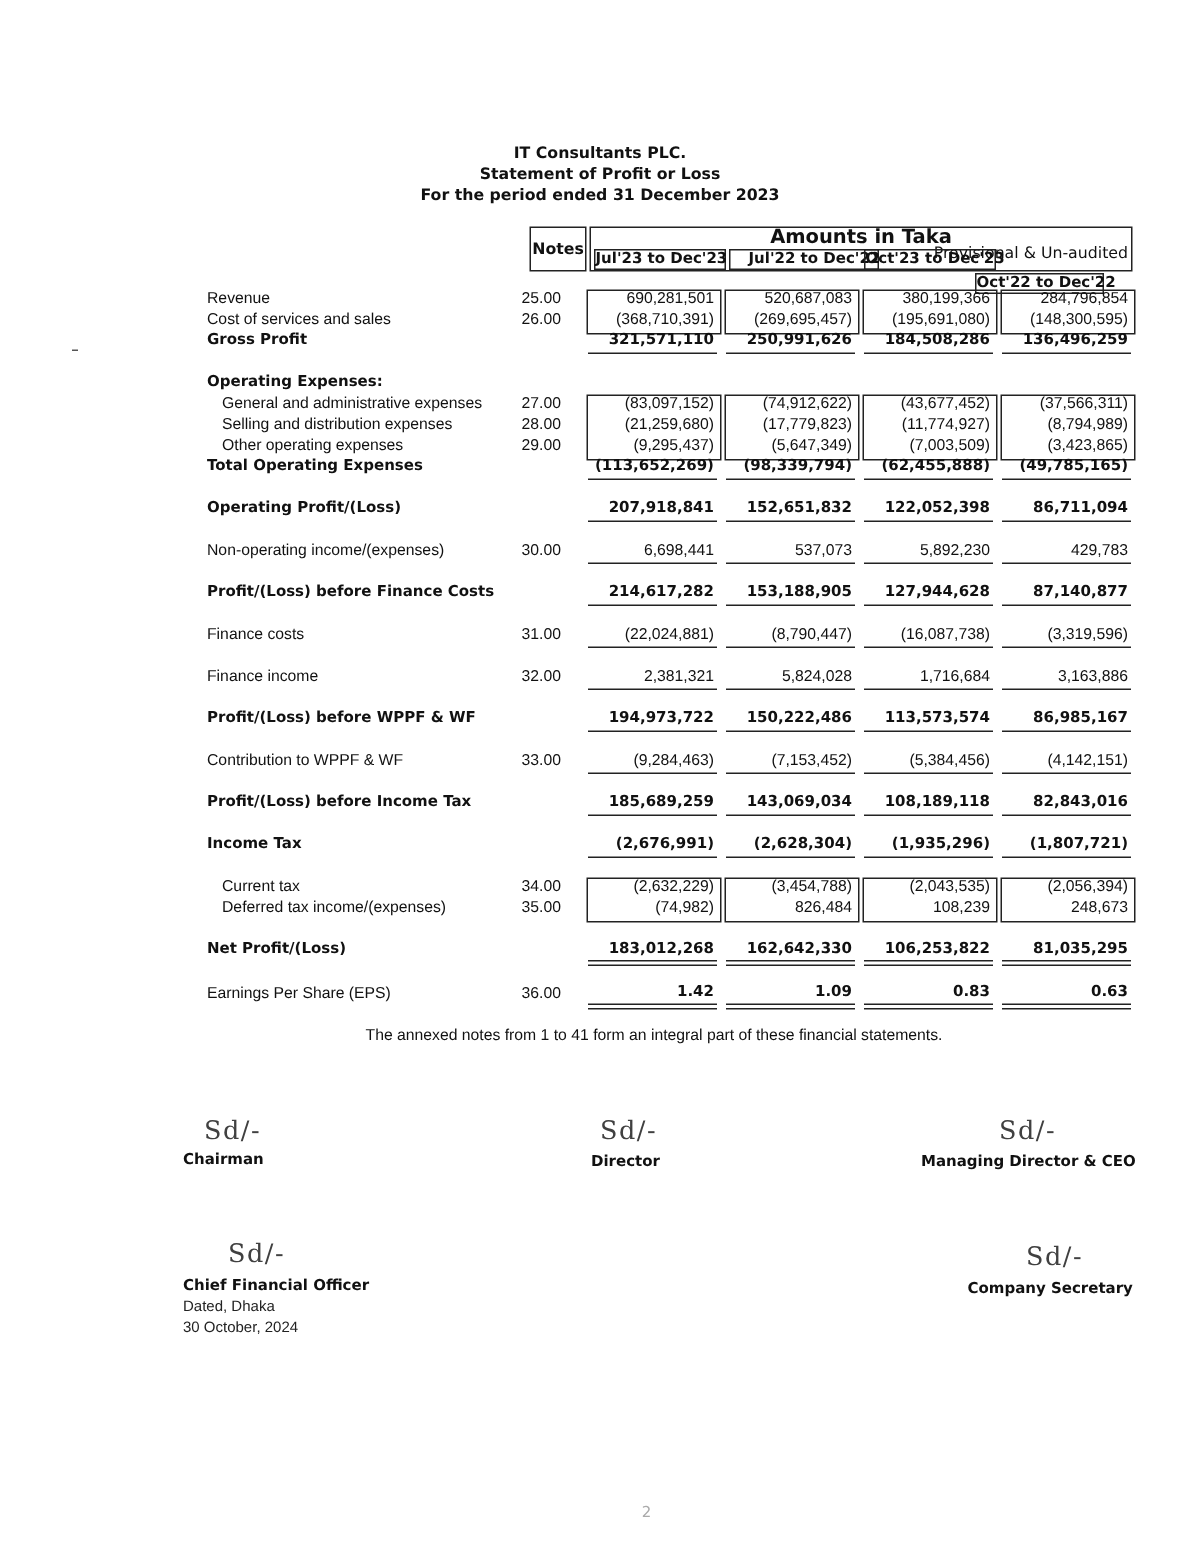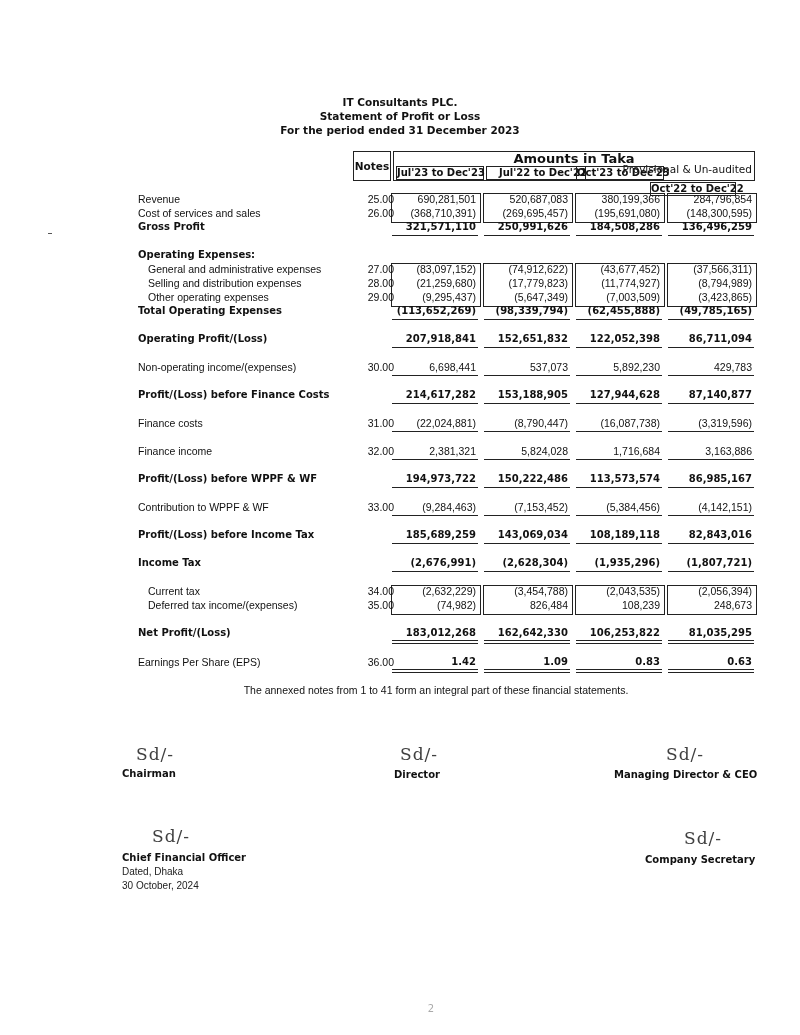--- a/index.html
+++ b/index.html
@@ -11,21 +11,21 @@
                font-weight:bold; font-size:10.5px; display:flex; align-items:center; justify-content:center; }
   .amt-box { position:absolute; left:393px; top:151px; width:360px; height:28px; border:1px solid #222; }
   .amt-title { position:absolute; left:0; top:0; width:100%; text-align:center; font-weight:bold; font-size:13px; line-height:13px; }
   .colh { position:absolute; top:14px; height:12px; border:1px solid #222; font-weight:bold; font-size:10px;
           line-height:12px; text-align:center; white-space:nowrap; }
   .row { position:absolute; left:122px; width:634px; height:14px; font-size:10.5px; line-height:14px;
          font-family:"Liberation Sans", sans-serif; }
   .row .lbl { position:absolute; left:0; white-space:nowrap;margin-left:16px; }
   .row .lbl.ind { left:10px; }
   .row .lbl.b { font-family:"DejaVu Sans", sans-serif; font-weight:bold; font-size:10px; }
-  .row .note { position:absolute; left:244px; width:28px; text-align:right; }
+  .row .note { position:absolute; left:224px; width:28px; text-align:right; }
   .row .v { position:absolute; width:84px; text-align:right; white-space:nowrap; }
   .row .v.b { font-family:"DejaVu Sans", sans-serif; font-weight:bold; font-size:10px; }
   .v.c0 { left:270px; } .v.c1 { left:362px; } .v.c2 { left:454px; } .v.c3 { left:546px; }
   .ul { position:absolute; height:0; border-bottom:1px solid #222; }
   .dul { position:absolute; height:2px; border-top:1px solid #222; border-bottom:1px solid #222; }
   .box { position:absolute; border:1px solid #222; }
   .footnote { position:absolute; left:0; width:872px; top:684px; text-align:center; font-size:10.5px;
               font-family:"Liberation Sans", sans-serif; }
   .sig { position:absolute; font-family:"DejaVu Serif", serif; font-size:17px; color:#404040; letter-spacing:1px; }
   .role { position:absolute; font-weight:bold; font-size:10px; }

